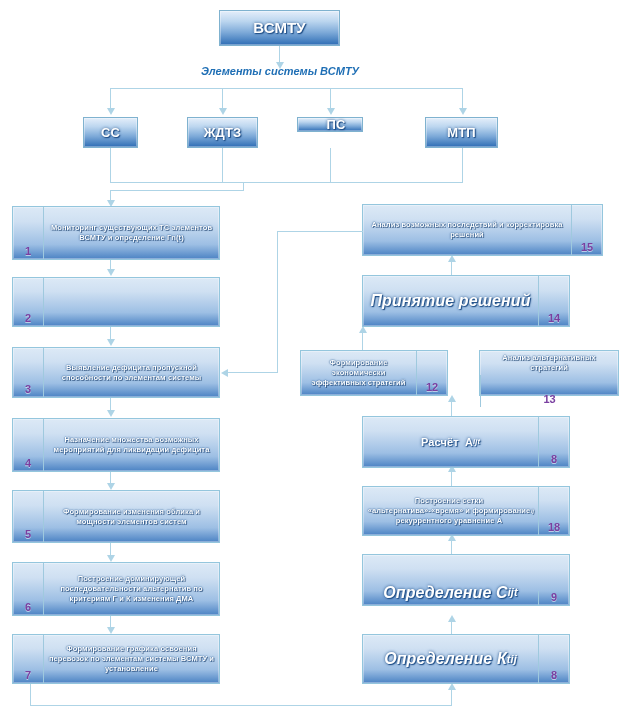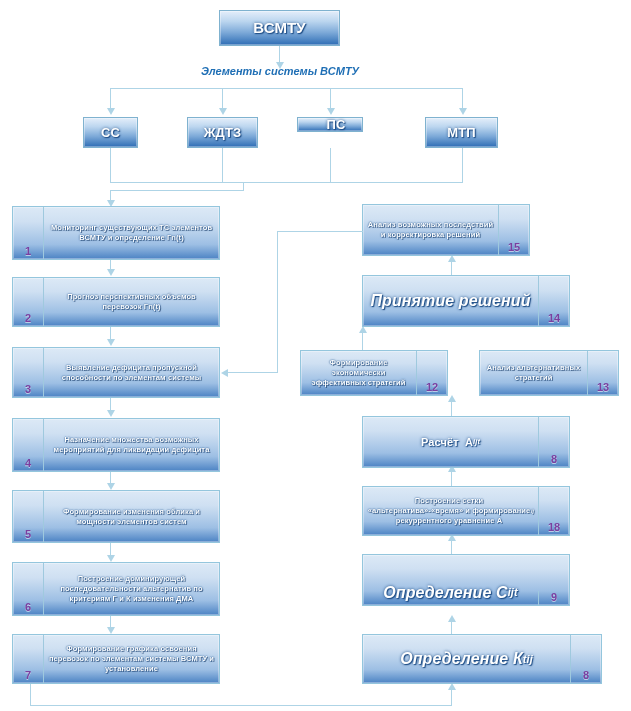--- a/index.html
+++ b/index.html
@@ -131,21 +131,20 @@
 
   <div class="box" style="left:12px;top:206px;width:208px;height:54px;">
     <div class="numcell left">1</div>
     <div class="body">Мониторинг существующих ТС элементов ВСМТУ и определение Гn(t)</div>
   </div>
   <div class="ln lnv" style="left:110px;top:260px;height:11px;"></div>
   <div class="arr down" style="left:107px;top:269px;"></div>
 
   <div class="box" style="left:12px;top:277px;width:208px;height:50px;">
     <div class="numcell left">2</div>
-    <div class="body">Прогноз перспективных объемов перевозок Гn(t)</div>
   </div>
   <div class="ln lnv" style="left:110px;top:327px;height:14px;"></div>
   <div class="arr down" style="left:107px;top:339px;"></div>
 
   <div class="box" style="left:12px;top:347px;width:208px;height:51px;">
     <div class="numcell left">3</div>
     <div class="body">Выявление дефицита пропускной способности по элементам системы</div>
   </div>
   <div class="ln lnv" style="left:110px;top:398px;height:14px;"></div>
   <div class="arr down" style="left:107px;top:410px;"></div>
@@ -174,21 +173,21 @@
   <div class="box" style="left:12px;top:634px;width:208px;height:50px;">
     <div class="numcell left">7</div>
     <div class="body">Формирование графика освоения перевозок по элементам системы ВСМТУ и установление</div>
   </div>
 
   <div class="ln lnv" style="left:30px;top:684px;height:22px;"></div>
   <div class="ln lnh" style="left:30px;top:705px;width:421px;"></div>
   <div class="ln lnv" style="left:451px;top:690px;height:16px;"></div>
   <div class="arr up" style="left:448px;top:683px;"></div>
 
-  <div class="box" style="left:362px;top:634px;width:240px;height:50px;">
+  <div class="box" style="left:362px;top:634px;width:208px;height:50px;">
     <div class="body big">Определение К<sub>tij</sub></div>
     <div class="numcell right">8</div>
   </div>
   <div class="ln lnv" style="left:451px;top:622px;height:12px;"></div>
   <div class="arr up" style="left:448px;top:615px;"></div>
 
   <div class="box" style="left:362px;top:554px;width:208px;height:52px;align-items:flex-end;">
     <div class="body big">Определение С<sub>ijt</sub></div>
     <div class="numcell right">9</div>
   </div>
@@ -206,35 +205,35 @@
     <div class="body mid">Расчёт&nbsp; A<sub>ijt</sub></div>
     <div class="numcell right">8</div>
   </div>
   <div class="ln lnv" style="left:451px;top:402px;height:14px;"></div>
   <div class="arr up" style="left:448px;top:395px;"></div>
 
   <div class="box" style="left:300px;top:350px;width:148px;height:46px;">
     <div class="body">Формирование экономически эффективных стратегий</div>
     <div class="numcell right">12</div>
   </div>
-  <div class="box" style="left:479px;top:350px;width:140px;height:46px;">
+  <div class="box" style="left:479px;top:350px;width:140px;height:46px;flex-direction:column;">
     <div class="body">Анализ альтернативных стратегий</div>
     <div class="numcell right">13</div>
   </div>
   <div class="ln lnv" style="left:362px;top:333px;height:17px;"></div>
   <div class="arr up" style="left:359px;top:326px;"></div>
 
   <div class="box" style="left:362px;top:275px;width:208px;height:52px;">
     <div class="body big">Принятие решений</div>
     <div class="numcell right">14</div>
   </div>
   <div class="ln lnv" style="left:451px;top:262px;height:13px;"></div>
   <div class="arr up" style="left:448px;top:255px;"></div>
 
-  <div class="box" style="left:362px;top:204px;width:168px;height:52px;">
+  <div class="box" style="left:362px;top:204px;width:241px;height:52px;">
     <div class="body">Анализ возможных последствий и корректировка решений</div>
     <div class="numcell right">15</div>
   </div>
 
   <div class="ln lnh" style="left:277px;top:231px;width:86px;"></div>
   <div class="ln lnv" style="left:277px;top:231px;height:142px;"></div>
   <div class="ln lnh" style="left:228px;top:372px;width:50px;"></div>
   <div class="arr left" style="left:221px;top:369px;"></div>
 
 </div>

